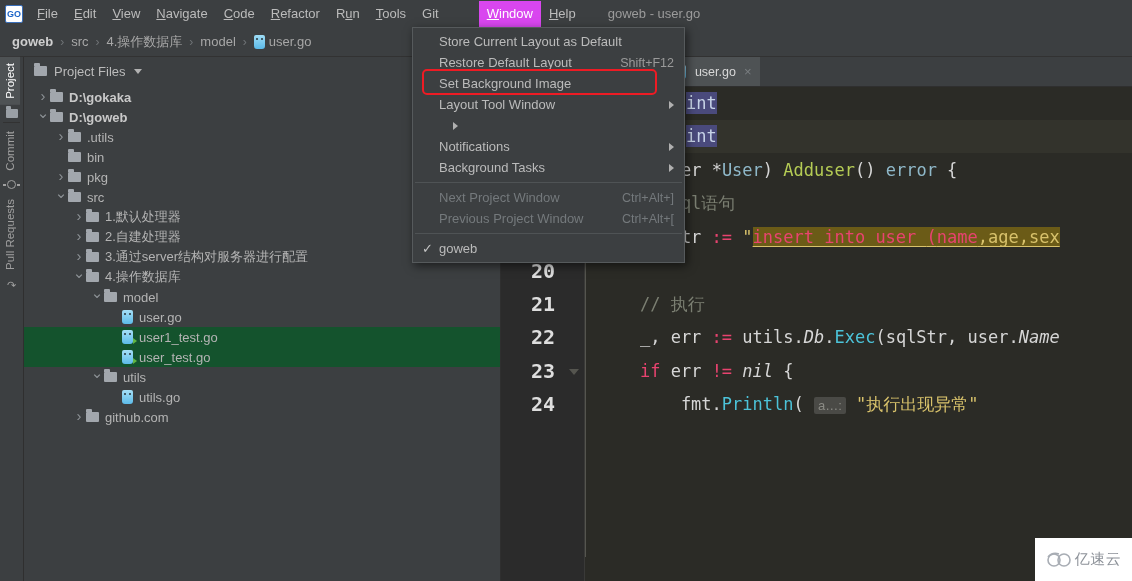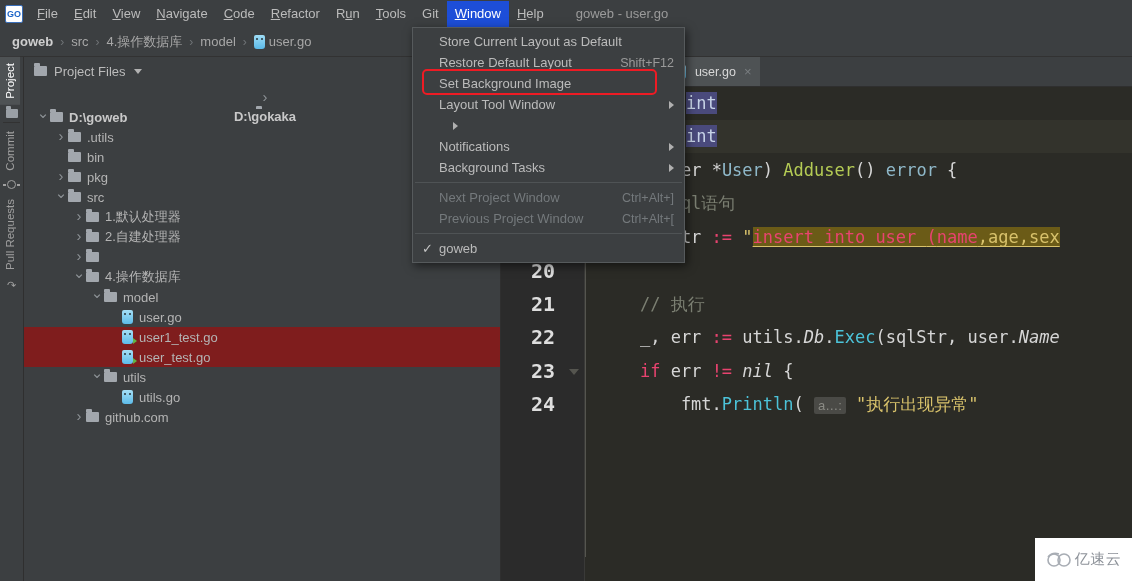--- a/index.html
+++ b/index.html
@@ -23,21 +23,21 @@
     width: 18px; height: 18px; margin-left: 5px; margin-right: 6px;
     background: #ffffff; border-radius: 2px; position: relative;
     display: flex; align-items: center; justify-content: center;
     font-size: 9px; font-weight: bold; color: #1c64c8;
     font-family: "Liberation Sans", sans-serif;
     border: 1px solid #3a6fba;
   }
   .menu-item {
     padding: 5px 8px; cursor: default; white-space: nowrap; line-height: 16px;
   }
-  .menu-item.active { background: #1d4ed8; color: #ffffff; }
+  .menu-item.active { background: #d946ef; color: #ffffff; margin-left: 32px; }
   .menu-item u { text-decoration: underline; }
   .win-title { margin-left: 24px; color: #9b9b9b; font-size: 13px; }
 
   
   .breadcrumb {
     position: absolute; left: 0; top: 27px; width: 1132px; height: 30px;
     background: #3c3f41; display: flex; align-items: center;
     padding-left: 12px; font-size: 13px; color: #a7a7a7;
     border-bottom: 1px solid #323232;
   }
@@ -139,21 +139,21 @@
   .collapse-ico .arw{
     width:0;height:0;border-left:4px solid transparent;border-right:4px solid transparent;
     border-top:4px solid #a9adb2;margin:0 auto;background:transparent;height:0;
   }
 
   .tree { font-size: 13px; color: #b4b4b4; padding-top: 2px; }
   .tree-row {
     display: flex; align-items: center; height: 20px;
     padding-right: 6px; white-space: nowrap; cursor: default;
   }
-  .tree-row.sel { background: #7f1d1d; }
+  .tree-row.sel { background: #14532d; }
   .twisty {
     width: 14px; min-width: 14px; text-align: center; color: #8d9296;
     font-size: 10px; line-height: 20px; user-select:none;
   }
   .tw-right::before { content: "\203A"; font-size: 15px; }
   .tw-down::before  { content: "\2304"; font-size: 15px; position: relative; top:-3px;}
   .t-folder {
     width: 13px; min-width:13px; height: 10px; background: #a2a7ad;
     border-radius: 1px; position: relative; margin-right: 6px;
   }
@@ -347,21 +347,21 @@
       <span class="caret-down"></span>
       <span class="panel-header-spacer"></span>
       <span class="hdr-ico">
         <span class="target-ico"></span>
       </span>
       <span class="hdr-ico">
         <span class="collapse-ico"><i></i><i></i><span class="arw"></span><i></i></span>
       </span>
     </div>
     <div class="tree" id="tree">
-        <div class="tree-row" style="padding-left: 12px; flex-direction: column;">
+        <div class="tree-row" style="padding-left: 12px;">
           <span class="twisty tw-right"></span>
           <span class="t-folder"></span>
           <span class="t-label bold">D:\gokaka</span>
         </div>
         <div class="tree-row" style="padding-left: 12px;">
           <span class="twisty tw-down"></span>
           <span class="t-folder"></span>
           <span class="t-label bold">D:\goweb</span>
         </div>
         <div class="tree-row" style="padding-left: 30px;">
@@ -390,20 +390,21 @@
           <span class="t-label">1.默认处理器</span>
         </div>
         <div class="tree-row" style="padding-left: 48px;">
           <span class="twisty tw-right"></span>
           <span class="t-folder"></span>
           <span class="t-label">2.自建处理器</span>
         </div>
         <div class="tree-row" style="padding-left: 48px;">
           <span class="twisty tw-right"></span>
           <span class="t-folder"></span>
+          <span class="t-label">3.通过server结构对服务器进行配置</span>
         </div>
         <div class="tree-row" style="padding-left: 48px;">
           <span class="twisty tw-down"></span>
           <span class="t-folder"></span>
           <span class="t-label">4.操作数据库</span>
         </div>
         <div class="tree-row" style="padding-left: 66px;">
           <span class="twisty tw-down"></span>
           <span class="t-folder"></span>
           <span class="t-label">model</span>

